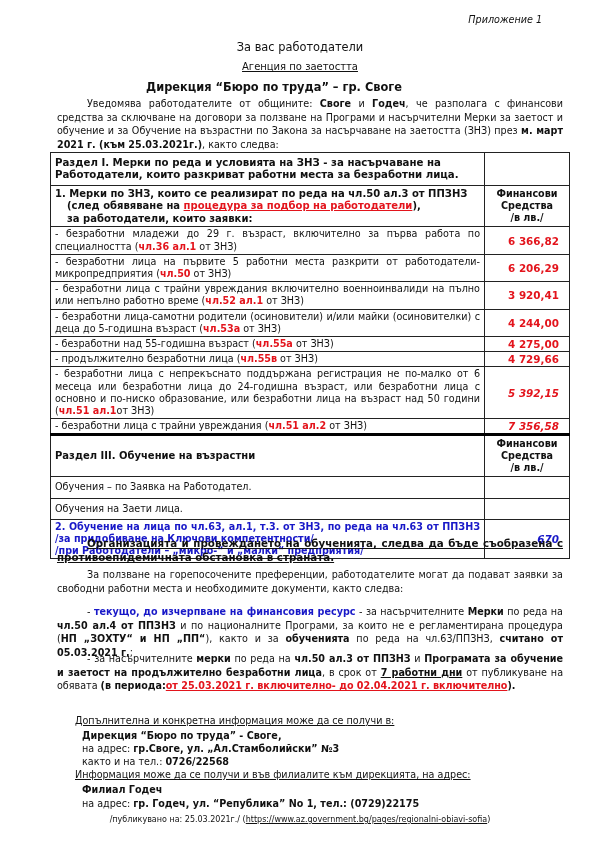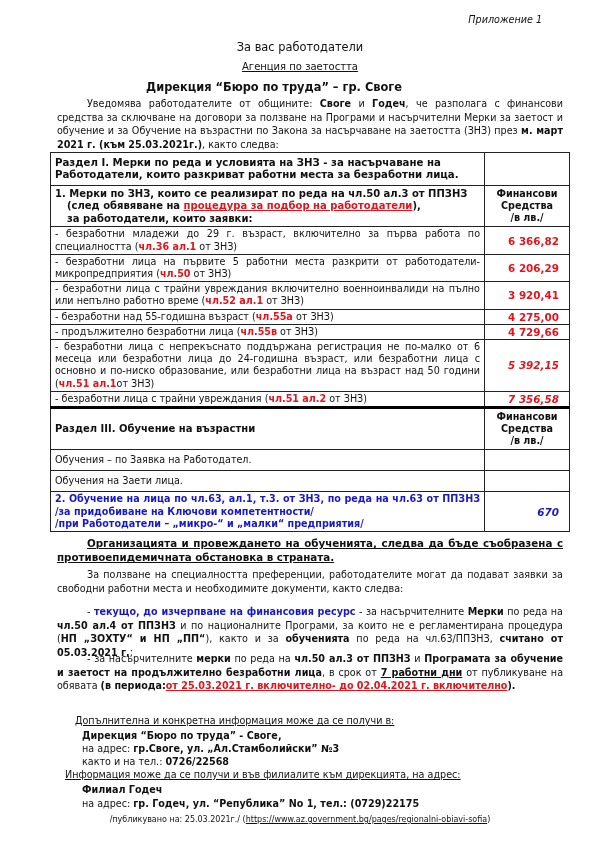--- a/index.html
+++ b/index.html
@@ -33,21 +33,21 @@
   .m1 .ind { padding-left: 12px; display: block; }
   .sec3 { font-weight: bold; font-size: 10px; }
   .valnum { font-size: 10.4px; }
 
   .org { left: 57px; width: 506px; top: 536px; text-align: justify; text-indent: 30px; font-weight: bold; text-decoration: underline; font-size: 10.3px; line-height: 14px; }
   .para2 { left: 57px; width: 506px; top: 568px; text-align: justify; text-indent: 30px; line-height: 13.6px; }
   .para3 { left: 57px; width: 506px; top: 605px; text-align: justify; text-indent: 30px; line-height: 13.6px; }
   .para4 { left: 57px; width: 506px; top: 652px; text-align: justify; text-indent: 30px; line-height: 13.6px; }
   .info1 { left: 75px; top: 715px; text-decoration: underline; }
   .contact { left: 82px; line-height: 13px; }
-  .info2 { left: 65px; top: 769px; text-decoration: underline; }
+  .info2 { left: 75px; top: 769px; text-decoration: underline; }
   .footer { left: 0; width: 600px; text-align: center; top: 815px; font-size: 8px; }
   .footer a { color: #111; text-decoration: underline; text-align: right; }
 </style>
 </head>
 <body>
 
 <div class="abs appendix">Приложение 1</div>
 <div class="abs title">За вас работодатели</div>
 <div class="abs agency">Агенция по заетостта</div>
 <div class="abs directorate">Дирекция “Бюро по труда” – гр. Своге</div>
@@ -76,20 +76,24 @@
     <td class="desc"><span>- безработни младежи до 29 г. възраст, включително за първа работа по специалността (</span><span class="red">чл.36 ал.1</span><span> от ЗНЗ)</span></td>
     <td class="val red valnum">6 366,82</td>
   </tr>
   <tr>
     <td class="desc"><span>- безработни лица на първите 5 работни места разкрити от работодатели-микропредприятия (</span><span class="red">чл.50</span><span> от ЗНЗ)</span></td>
     <td class="val red valnum">6 206,29</td>
   </tr>
   <tr>
     <td class="desc"><span>- безработни лица с трайни увреждания включително военноинвалиди на пълно или непълно работно време (</span><span class="red">чл.52 ал.1</span><span> от ЗНЗ)</span></td>
     <td class="val red valnum">3 920,41</td>
+  </tr>
+  <tr>
+    <td class="desc"><span>- безработни лица-самотни родители (осиновители) и/или майки (осиновителки) с деца до 5-годишна възраст (</span><span class="red">чл.53а</span><span> от ЗНЗ)</span></td>
+    <td class="val red valnum">4 244,00</td>
   </tr>
   <tr>
     <td class="desc"><span>- безработни над 55-годишна възраст (</span><span class="red">чл.55а</span><span> от ЗНЗ)</span></td>
     <td class="val red valnum">4 275,00</td>
   </tr>
   <tr>
     <td class="desc"><span>- продължително безработни лица (</span><span class="red">чл.55в</span><span> от ЗНЗ)</span></td>
     <td class="val red valnum">4 729,66</td>
   </tr>
   <tr>
@@ -121,21 +125,21 @@
       <div>2. Обучение на лица по чл.63, ал.1, т.3. от ЗНЗ, по реда на чл.63 от ППЗНЗ /за придобиване на Ключови компетентности/</div>
       <div>/при Работодатели – „микро-“ и „малки“ предприятия/</div>
     </td>
     <td class="val blue valnum" style="font-style:italic;">670</td>
   </tr>
 </tbody>
   </table>
 
 <div class="abs org">Организацията и провеждането на обученията, следва да бъде съобразена с противоепидемичната обстановка в страната.</div>
 
-<div class="abs para2">За ползване на специалността преференции, работодателите могат да подават заявки за свободни работни места и необходимите документи, както следва:</div>
+<div class="abs para2">За ползване на горепосочените преференции, работодателите могат да подават заявки за свободни работни места и необходимите документи, както следва:</div>
 
 <div class="abs para3"><span>- </span><span class="blue">текущо, до изчерпване на финансовия ресурс</span><span> - за насърчителните </span><b>Мерки</b><span> по реда на </span><b>чл.50 ал.4 от ППЗНЗ</b><span> и по националните Програми, за които не е регламентирана процедура (</span><b>НП „ЗОХТУ“ и НП „ПП“</b><span>), както и за </span><b>обученията</b><span> по реда на чл.63/ППЗНЗ, </span><b>считано от 05.03.2021 г.</b><span>;</span></div>
 
 <div class="abs para4"><span>- за насърчителните </span><b>мерки</b><span> по реда на </span><b>чл.50 ал.3 от ППЗНЗ</b><span> и </span><b>Програмата за обучение и заетост на продължително безработни лица</b><span>, в срок от </span><b class="u">7 работни дни</b><span> от публикуване на обявата </span><b>(в периода:</b><span class="red u">от 25.03.2021 г. включително- до 02.04.2021 г. включително</span><b>).</b></div>
 
 <div class="abs info1">Допълнителна и конкретна информация може да се получи в:</div>
 <div class="abs contact" style="top:729px;"><b>Дирекция “Бюро по труда” - Своге,</b></div>
 <div class="abs contact" style="top:742px;"><span>на адрес: </span><b>гр.Своге, ул. „Ал.Стамболийски” №3</b></div>
 <div class="abs contact" style="top:755px;"><span>както и на тел.: </span><b>0726/22568</b></div>
 

